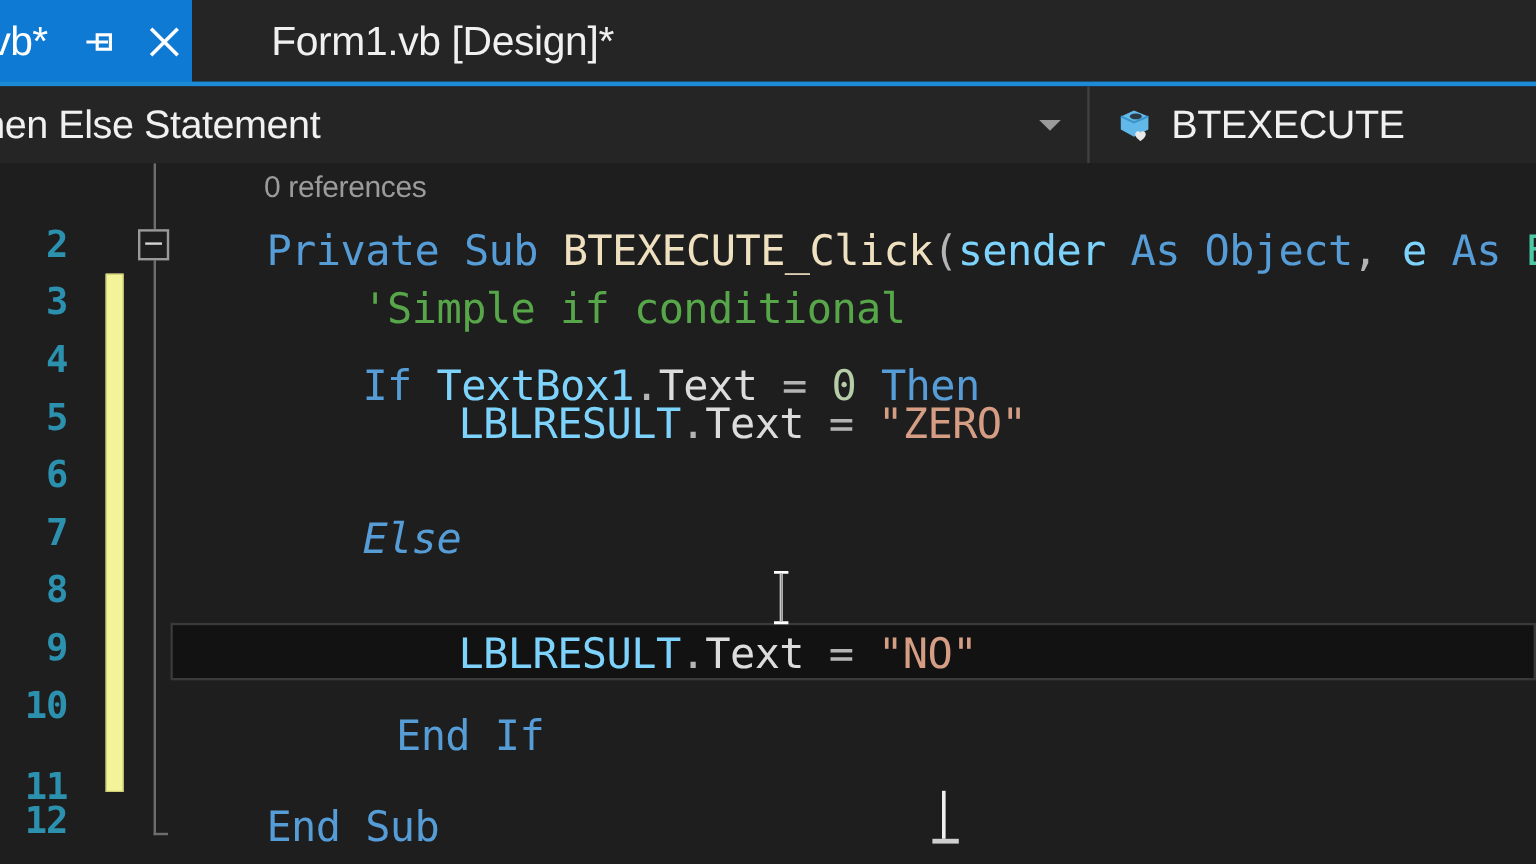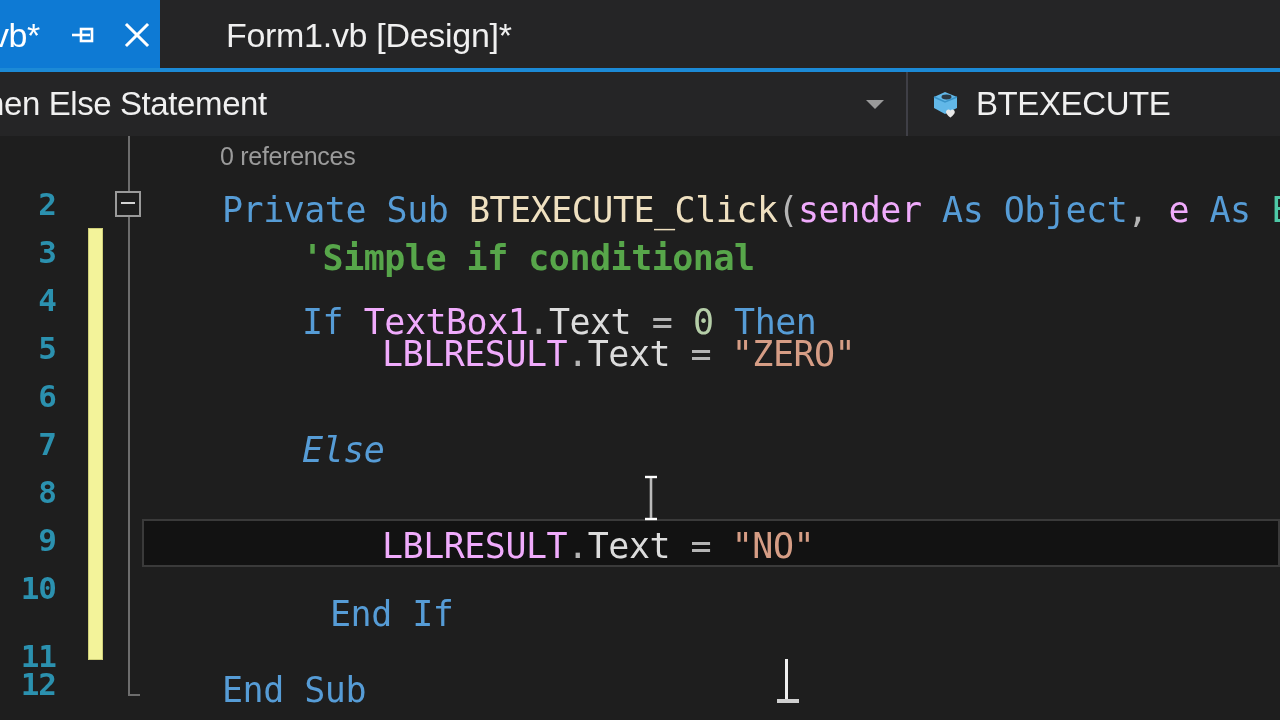--- a/index.html
+++ b/index.html
@@ -192,21 +192,21 @@
     font-family: "Liberation Sans", sans-serif;
     font-size: 25px;
     color: #9b9b9b;
     white-space: pre;
     letter-spacing: -0.3px;
   }
 
   
   .kw   { color: #569cd6; }
   .type { color: #4ec9a7; }
-  .id   { color: #f0abfc; }
+  .id   { color: #7dd3fc; }
   .mem  { color: #dcdcdc; }
   .str  { color: #d69d85; }
   .num  { color: #b5cea8; }
   .cmt  { color: #57a64a; }
   .op   { color: #b4b4b4; }
   .meth { color: #efe0c0; }
 
   
   .caret {
     position: absolute;
@@ -305,21 +305,21 @@
       <div class="structure-guide" style="top:0px;height:560px;"></div>
       <div class="structure-guide-foot" style="top:558px;"></div>
       <div class="collapse-box" style="top:55px;"></div>
     </div>
 
     <div class="code-area">
       <div class="current-line-hl" id="curline" style="top: 383px;"></div>
       <div class="codelens" id="codelens" style="top: 6px; left: 78px;">0 references</div>
       <div id="codelines">
           <div class="codeline" style="top: 50px; left: 80px;"><span class="kw">Private</span><span class="op"> </span><span class="kw">Sub</span><span class="op"> </span><span class="meth">BTEXECUTE_Click</span><span class="op">(</span><span class="id">sender</span><span class="op"> </span><span class="kw">As</span><span class="op"> </span><span class="kw">Object</span><span class="op">, </span><span class="id">e</span><span class="op"> </span><span class="kw">As</span><span class="op"> </span><span class="type">Eve</span></div>
-          <div class="codeline" style="top: 98px; left: 160px; font-weight: bold;"><span class="cmt">'Simple if conditional</span></div>
+          <div class="codeline" style="top: 98px; left: 160px;"><span class="cmt">'Simple if conditional</span></div>
           <div class="codeline" style="top: 146px; left: 160px; margin-top: 16px;"><span class="kw">If</span><span class="op"> </span><span class="id">TextBox1</span><span class="op">.</span><span class="mem">Text</span><span class="op"> </span><span class="op">=</span><span class="op"> </span><span class="num">0</span><span class="op"> </span><span class="kw">Then</span></div>
           <div class="codeline" style="top: 194px; left: 240px;"><span class="id">LBLRESULT</span><span class="op">.</span><span class="mem">Text</span><span class="op"> </span><span class="op">=</span><span class="op"> </span><span class="str">"ZERO"</span></div>
           <div class="codeline" style="top: 242px; left: 80px;"></div>
           <div class="codeline" style="top: 290px; left: 160px; font-style: italic;"><span class="kw">Else</span></div>
           <div class="codeline" style="top: 338px; left: 80px;"></div>
           <div class="codeline" style="top: 386px; left: 240px;"><span class="id">LBLRESULT</span><span class="op">.</span><span class="mem">Text</span><span class="op"> </span><span class="op">=</span><span class="op"> </span><span class="str">"NO"</span></div>
           <div class="codeline" style="top: 454px; left: 160px; margin-left: 28px;"><span class="kw">End</span><span class="op"> </span><span class="kw">If</span></div>
           <div class="codeline" style="top: 482px; left: 80px;"></div>
           <div class="codeline" style="top: 530px; left: 80px;"><span class="kw">End</span><span class="op"> </span><span class="kw">Sub</span></div>
         </div>

